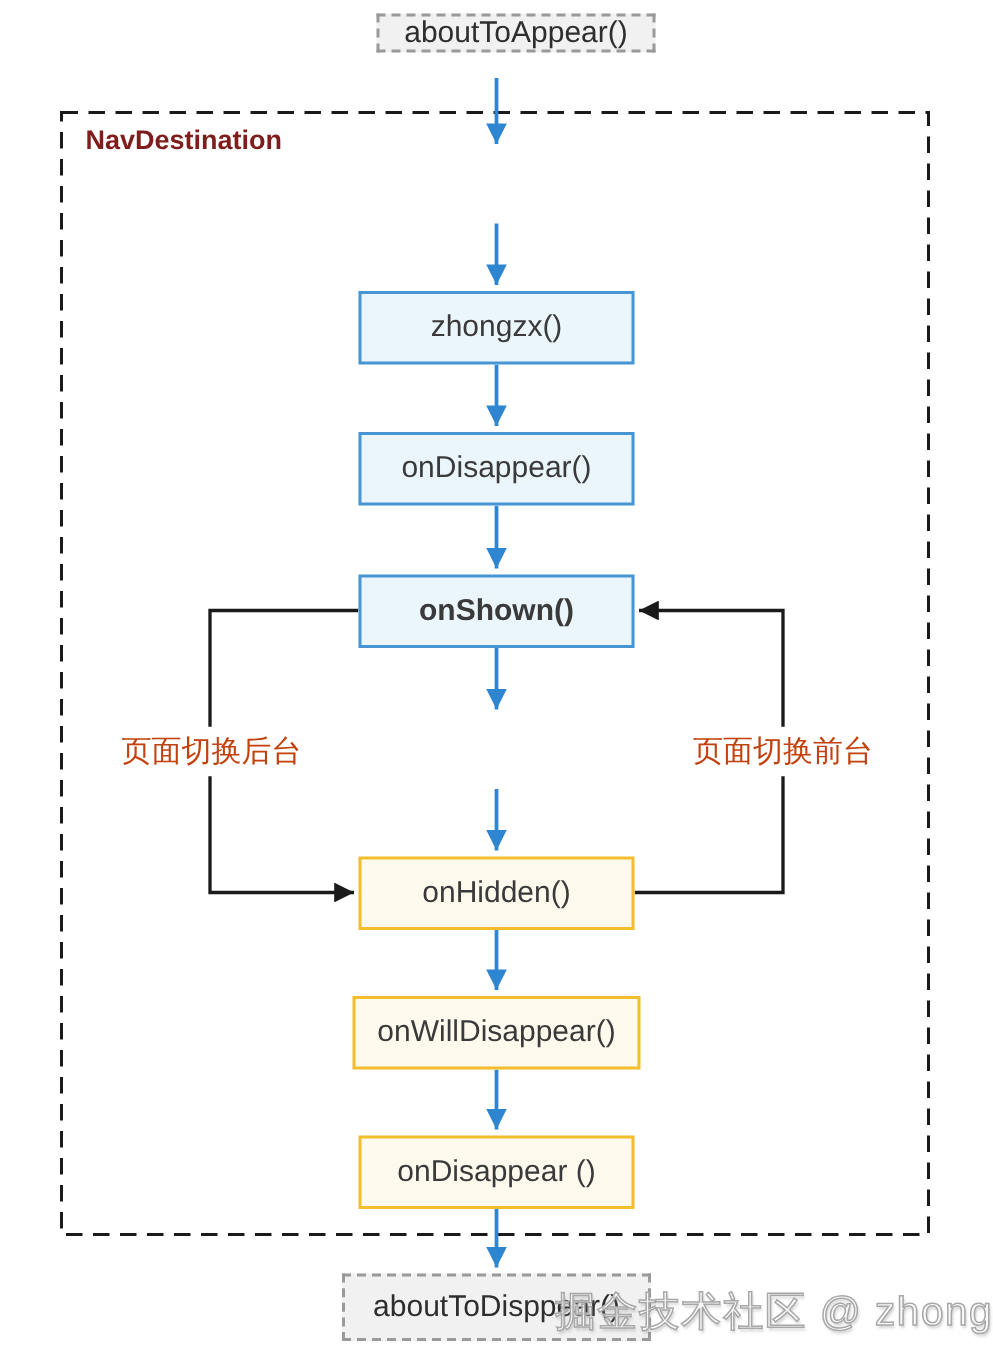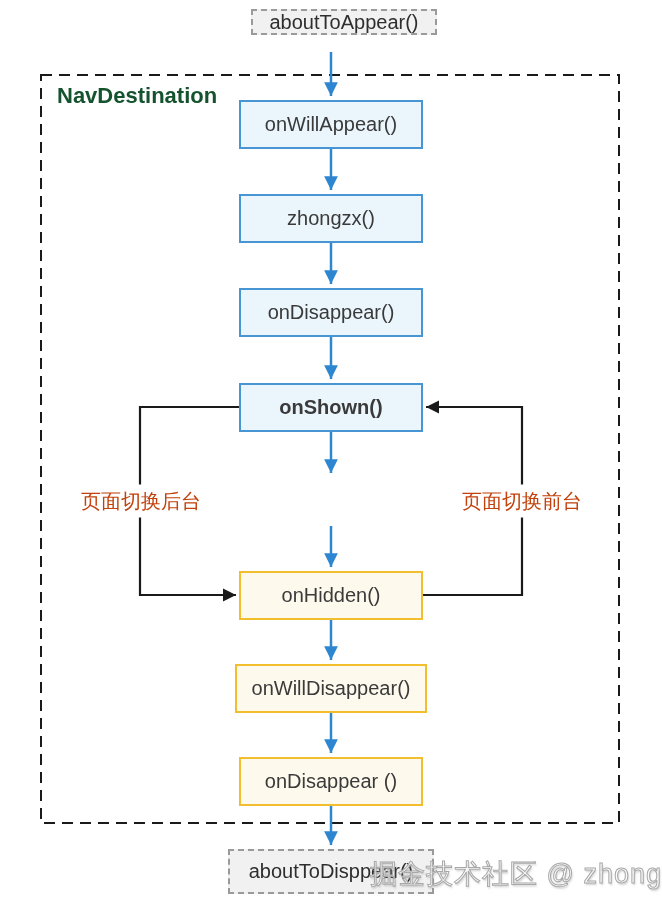--- a/index.html
+++ b/index.html
@@ -28,23 +28,23 @@
     justify-content: center;
     font-size: 20px;
     color: #2e2e2e;
   }
   .ext-box.top  { left: 238px; top: 9px;   width: 186px; height: 26px; margin-left: 13px; }
   .ext-box.bottom { left: 228px; top: 849px; width: 206px; height: 45px; text-align: center; }
   .container-title {
     position: absolute;
     left: 57px; top: 83px;
     z-index: 2;
-    font-size: 22px;
+    font-size: 18px;
     font-weight: 700;
-    color: #14532d;
+    color: #7f1d1d;
   }
   .node {
     position: absolute;
     z-index: 2;
     box-sizing: border-box;
     left: 239px;
     width: 184px;
     height: 49px;
     display: flex;
     align-items: center;
@@ -111,21 +111,20 @@
 
     <path d="M239 407 H140 V595 H236" fill="none" stroke="#1a1a1a" stroke-width="2.2" marker-end="url(#arrow-black)"></path>
 
     <path d="M423 595 H522 V407 H426" fill="none" stroke="#1a1a1a" stroke-width="2.2" marker-end="url(#arrow-black)"></path>
   </svg>
 
   <div class="ext-box top">aboutToAppear()</div>
 
   <div class="container-title">NavDestination</div>
 
-  <div class="node blue" style="top:100px">onWillAppear()</div>
   <div class="node blue" style="top:194px">zhongzx()</div>
   <div class="node blue" style="top:288px">onDisappear()</div>
   <div class="node blue thick" style="top:383px">onShown()</div>
   <div class="node yellow" style="top:571px">onHidden()</div>
   <div class="node yellow" style="top:757px">onDisappear ()</div>
   <div class="node yellow wide" style="top:664px">onWillDisappear()</div>
 
   <div class="edge-label left">页面切换后台</div>
   <div class="edge-label right">页面切换前台</div>
 

